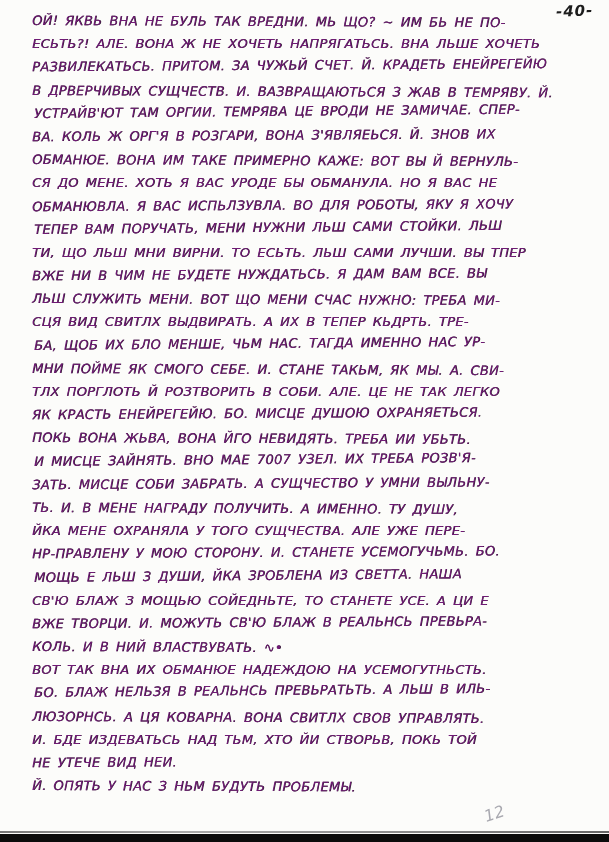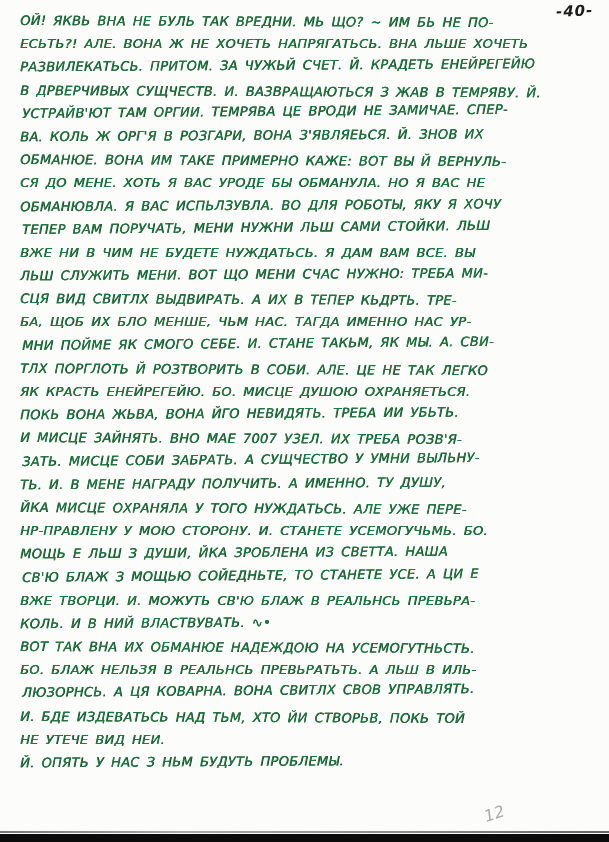--- a/index.html
+++ b/index.html
@@ -14,22 +14,22 @@
     overflow:hidden;
   }
   .pagenum-top{
     position:absolute;top:2px;right:16px;
     font-style:italic;font-weight:bold;
     font-size:15px;color:#1c1c1c;
     letter-spacing:1px;
     transform:rotate(-2deg);
   }
   .lines{
-    position:absolute;left:20px;top:9px;width:578px;
-    color:#15803d;
+    position:absolute;left:32px;top:9px;width:578px;
+    color:#701a75;
   }
   .line{
     white-space:nowrap;
     height:23.2px;line-height:23.2px;
     font-style:italic;
     font-size:13px;
     letter-spacing:0.3px;word-spacing:2.5px;
     text-shadow:0.4px 0 #1c1c1c;
     transform-origin:left center;
   }
@@ -63,32 +63,33 @@
       <div class="line">ОЙ! ЯКВЬ ВНА НЕ БУЛЬ ТАК ВРЕДНИ. МЬ ЩО? ~ ИМ БЬ НЕ ПО-</div>
       <div class="line">ЕСЬТЬ?! АЛЕ. ВОНА Ж НЕ ХОЧЕТЬ НАПРЯГАТЬСЬ. ВНА ЛЬШЕ ХОЧЕТЬ</div>
       <div class="line">РАЗВИЛЕКАТЬСЬ. ПРИТОМ. ЗА ЧУЖЬЙ СЧЕТ. Й. КРАДЕТЬ ЕНЕЙРЕГЕЙЮ</div>
       <div class="line">В ДРВЕРЧИВЫХ СУЩЧЕСТВ. И. ВАЗВРАЩАЮТЬСЯ З ЖАВ В ТЕМРЯВУ. Й.</div>
       <div class="line">УСТРАЙВ'ЮТ ТАМ ОРГИИ. ТЕМРЯВА ЦЕ ВРОДИ НЕ ЗАМИЧАЕ. СПЕР-</div>
       <div class="line">ВА. КОЛЬ Ж ОРГ'Я В РОЗГАРИ, ВОНА З'ЯВЛЯЕЬСЯ. Й. ЗНОВ ИХ</div>
       <div class="line">ОБМАНЮЕ. ВОНА ИМ ТАКЕ ПРИМЕРНО КАЖЕ: ВОТ ВЫ Й ВЕРНУЛЬ-</div>
       <div class="line">СЯ ДО МЕНЕ. ХОТЬ Я ВАС УРОДЕ БЫ ОБМАНУЛА. НО Я ВАС НЕ</div>
       <div class="line">ОБМАНЮВЛА. Я ВАС ИСПЬЛЗУВЛА. ВО ДЛЯ РОБОТЫ, ЯКУ Я ХОЧУ</div>
       <div class="line">ТЕПЕР ВАМ ПОРУЧАТЬ, МЕНИ НУЖНИ ЛЬШ САМИ СТОЙКИ. ЛЬШ</div>
+      <div class="line">ТИ, ЩО ЛЬШ МНИ ВИРНИ. ТО ЕСЬТЬ. ЛЬШ САМИ ЛУЧШИ. ВЫ ТПЕР</div>
       <div class="line">ВЖЕ НИ В ЧИМ НЕ БУДЕТЕ НУЖДАТЬСЬ. Я ДАМ ВАМ ВСЕ. ВЫ</div>
       <div class="line">ЛЬШ СЛУЖИТЬ МЕНИ. ВОТ ЩО МЕНИ СЧАС НУЖНО: ТРЕБА МИ-</div>
       <div class="line">СЦЯ ВИД СВИТЛХ ВЫДВИРАТЬ. А ИХ В ТЕПЕР КЬДРТЬ. ТРЕ-</div>
       <div class="line">БА, ЩОБ ИХ БЛО МЕНШЕ, ЧЬМ НАС. ТАГДА ИМЕННО НАС УР-</div>
       <div class="line">МНИ ПОЙМЕ ЯК СМОГО СЕБЕ. И. СТАНЕ ТАКЬМ, ЯК МЫ. А. СВИ-</div>
       <div class="line">ТЛХ ПОРГЛОТЬ Й РОЗТВОРИТЬ В СОБИ. АЛЕ. ЦЕ НЕ ТАК ЛЕГКО</div>
       <div class="line">ЯК КРАСТЬ ЕНЕЙРЕГЕЙЮ. БО. МИСЦЕ ДУШОЮ ОХРАНЯЕТЬСЯ.</div>
       <div class="line">ПОКЬ ВОНА ЖЬВА, ВОНА ЙГО НЕВИДЯТЬ. ТРЕБА ИИ УБЬТЬ.</div>
       <div class="line">И МИСЦЕ ЗАЙНЯТЬ. ВНО МАЕ 7007 УЗЕЛ. ИХ ТРЕБА РОЗВ'Я-</div>
       <div class="line">ЗАТЬ. МИСЦЕ СОБИ ЗАБРАТЬ. А СУЩЧЕСТВО У УМНИ ВЫЛЬНУ-</div>
       <div class="line">ТЬ. И. В МЕНЕ НАГРАДУ ПОЛУЧИТЬ. А ИМЕННО. ТУ ДУШУ,</div>
-      <div class="line">ЙКА МИСЦЕ ОХРАНЯЛА У ТОГО НУЖДАТЬСЬ. АЛЕ УЖЕ ПЕРЕ-</div>
+      <div class="line">ЙКА МЕНЕ ОХРАНЯЛА У ТОГО СУЩЧЕСТВА. АЛЕ УЖЕ ПЕРЕ-</div>
       <div class="line">НР-ПРАВЛЕНУ У МОЮ СТОРОНУ. И. СТАНЕТЕ УСЕМОГУЧЬМЬ. БО.</div>
       <div class="line">МОЩЬ Е ЛЬШ З ДУШИ, ЙКА ЗРОБЛЕНА ИЗ СВЕТТА. НАША</div>
       <div class="line">СВ'Ю БЛАЖ З МОЩЬЮ СОЙЕДНЬТЕ, ТО СТАНЕТЕ УСЕ. А ЦИ Е</div>
       <div class="line">ВЖЕ ТВОРЦИ. И. МОЖУТЬ СВ'Ю БЛАЖ В РЕАЛЬНСЬ ПРЕВЬРА-</div>
       <div class="line">КОЛЬ. И В НИЙ ВЛАСТВУВАТЬ. ∿•</div>
       <div class="line">ВОТ ТАК ВНА ИХ ОБМАНЮЕ НАДЕЖДОЮ НА УСЕМОГУТНЬСТЬ.</div>
       <div class="line">БО. БЛАЖ НЕЛЬЗЯ В РЕАЛЬНСЬ ПРЕВЬРАТЬТЬ. А ЛЬШ В ИЛЬ-</div>
       <div class="line">ЛЮЗОРНСЬ. А ЦЯ КОВАРНА. ВОНА СВИТЛХ СВОВ УПРАВЛЯТЬ.</div>
       <div class="line">И. БДЕ ИЗДЕВАТЬСЬ НАД ТЬМ, ХТО ЙИ СТВОРЬВ, ПОКЬ ТОЙ</div>
       <div class="line">НЕ УТЕЧЕ ВИД НЕИ.</div>

